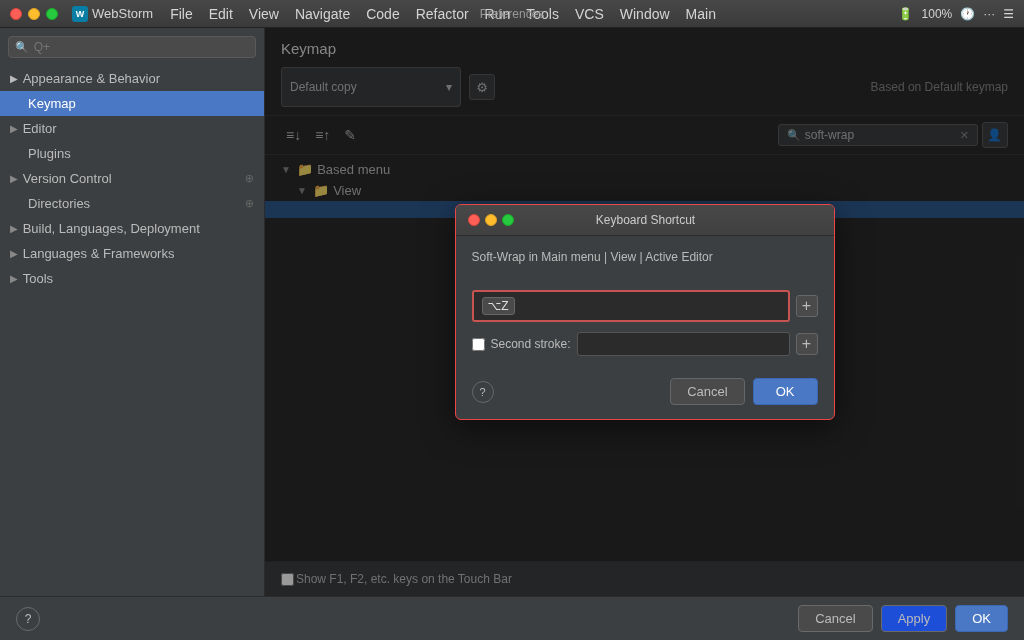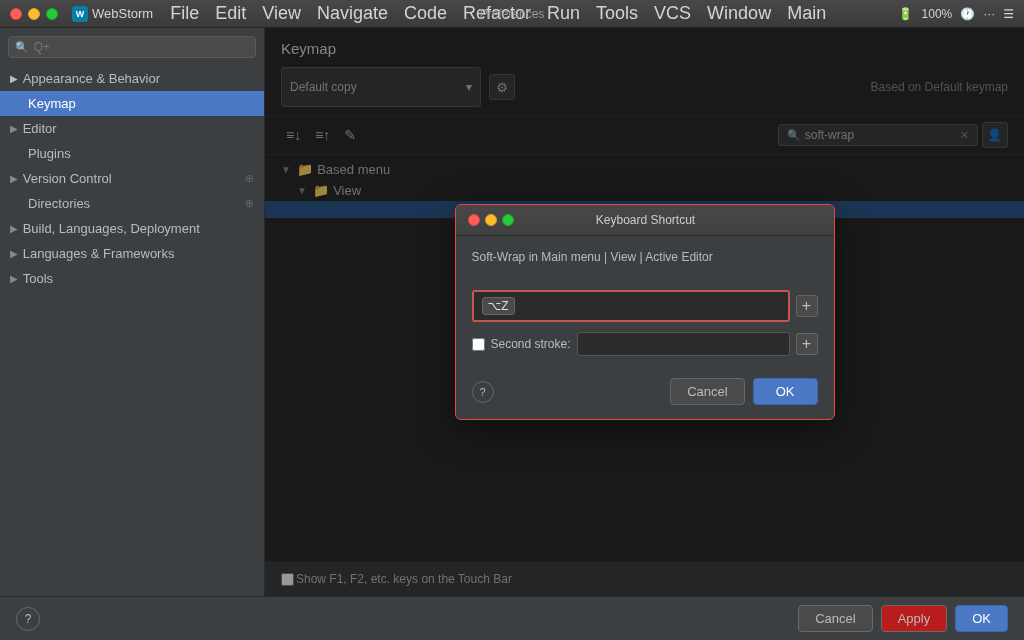--- a/index.html
+++ b/index.html
@@ -57,21 +57,21 @@
       font-weight: bold;
     }
     .titlebar-menus {
       display: flex;
       gap: 2px;
       align-items: center;
       margin-left: 4px;
     }
     .titlebar-menu-item {
       color: #d4d4d4;
-      font-size: 18px;
+      font-size: 14px;
       padding: 2px 7px;
       cursor: pointer;
       border-radius: 3px;
     }
     .titlebar-right {
       margin-left: auto;
       display: flex;
       align-items: center;
       gap: 8px;
       color: #d4d4d4;
@@ -179,21 +179,21 @@
       align-items: center;
       gap: 8px;
     }
     .keymap-select {
       background: #3c3f41;
       border: 1px solid #5a5a5a;
       color: #bbb;
       padding: 12px 8px;
       border-radius: 3px;
       font-size: 12px;
-      width: 200px;
+      width: 180px;
       display: flex;
       align-items: center;
       justify-content: space-between;
       cursor: pointer;
     }
     .gear-btn {
       background: #3c3f41;
       border: 1px solid #5a5a5a;
       color: #bbb;
       width: 26px;
@@ -309,21 +309,21 @@
       margin-left: auto;
       background: #4a4a4a;
       border: 1px solid #6a6a6a;
       color: #bbb;
       padding: 5px 16px;
       border-radius: 4px;
       cursor: pointer;
       font-size: 13px;
     }
     .btn-apply {
-      background: #b91c1c;
+      background: #1d4ed8;
       border: 1px solid #6a6a6a;
       color: #bbb;
       padding: 5px 16px;
       border-radius: 4px;
       cursor: pointer;
       font-size: 13px;
     }
     .btn-ok {
       background: #4A78C4;
       border: 1px solid #3a68b4;

